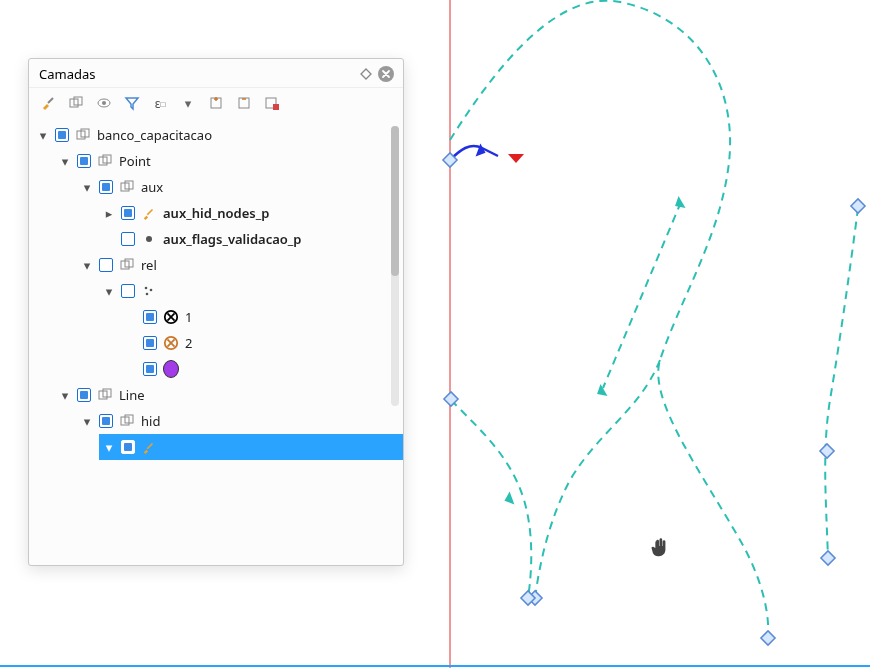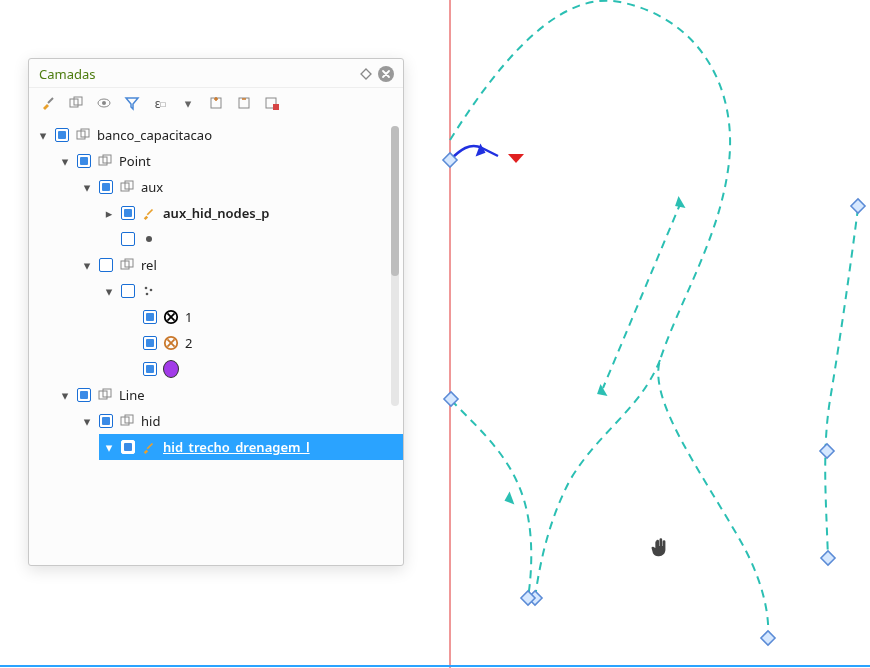--- a/index.html
+++ b/index.html
@@ -13,21 +13,21 @@
   .panel {
     position: absolute; left: 28px; top: 58px; width: 376px; height: 508px;
     background: #fcfcfc; border: 1px solid #c8c8c8; border-radius: 3px;
     box-shadow: 0 4px 16px rgba(0,0,0,0.12);
     display: flex; flex-direction: column; z-index: 2;
   }
   .panel-header {
     display: flex; align-items: center; padding: 6px 8px 4px 10px;
     border-bottom: 1px solid #eee;
   }
-  .panel-title { flex: 1; font-size: 13px; color: #4d7c0f; }
+  .panel-title { flex: 1; font-size: 13px; color: #000000; }
   .hdr-btn { width: 18px; height: 18px; display: flex; align-items: center; justify-content: center; margin-left: 2px; cursor: pointer; }
   .close-circle { width: 16px; height: 16px; border-radius: 50%; background: #999; display:flex; align-items:center; justify-content:center; }
   .close-circle svg { display:block; }
   .toolbar { display: flex; align-items: center; gap: 10px; padding: 6px 8px 8px 10px; }
   .tb-btn { width: 18px; height: 18px; display:flex; align-items:center; justify-content:center; cursor:pointer; }
   .tree-wrap { flex:1; overflow:hidden; position:relative; padding: 2px 0 6px 4px; }
   .scrollbar { position:absolute; right:4px; top:6px; width:8px; height:280px; background:#e6e6e6; border-radius:4px; }
   .scrollbar .thumb { position:absolute; left:0; top:0; width:8px; height:150px; background:#bdbdbd; border-radius:4px; }
   .tree { list-style:none; margin:0; padding:0; }
   .tree ul { list-style:none; margin:0; padding:0 0 0 22px; }
@@ -212,20 +212,21 @@
                       <span class="label bold">aux_hid_nodes_p</span>
                     </div>
                   </li>
                   <li>
                     <div class="row">
                       <span class="twisty none">▸</span>
                       <span class="chk"></span>
                       <span class="gicon">
                           <span style="width:6px;height:6px;border-radius:50%;background:#555;display:block;"></span>
                         </span>
+                      <span class="label bold">aux_flags_validacao_p</span>
                     </div>
                   </li>
                 </ul>
               </li>
 
               <li>
                 <div class="row">
                   <span class="twisty">▾</span>
                   <span class="chk"></span>
                   <span class="gicon">
@@ -322,21 +323,20 @@
                   <li>
                     <div class="row selected">
                       <span class="twisty" style="color:#fff;">▾</span>
                       <span class="chk checked" style="border-color:#fff;"></span>
                       <span class="gicon">
                           <svg width="14" height="14" viewBox="0 0 16 16">
                             <path d="M2 14 L5 11 L7 13 L4 16 Z" fill="#e8a02c"></path>
                             <path d="M6 10 L12 4" stroke="#e8a02c" stroke-width="2"></path>
                           </svg>
                         </span>
-                      <span class="label bold">hid_trecho_drenagem_l</span>
                     </div>
                     <ul>
                     </ul>
                   </li>
                 </ul>
               </li>
             </ul>
           </li>
         </ul>
       </li>

